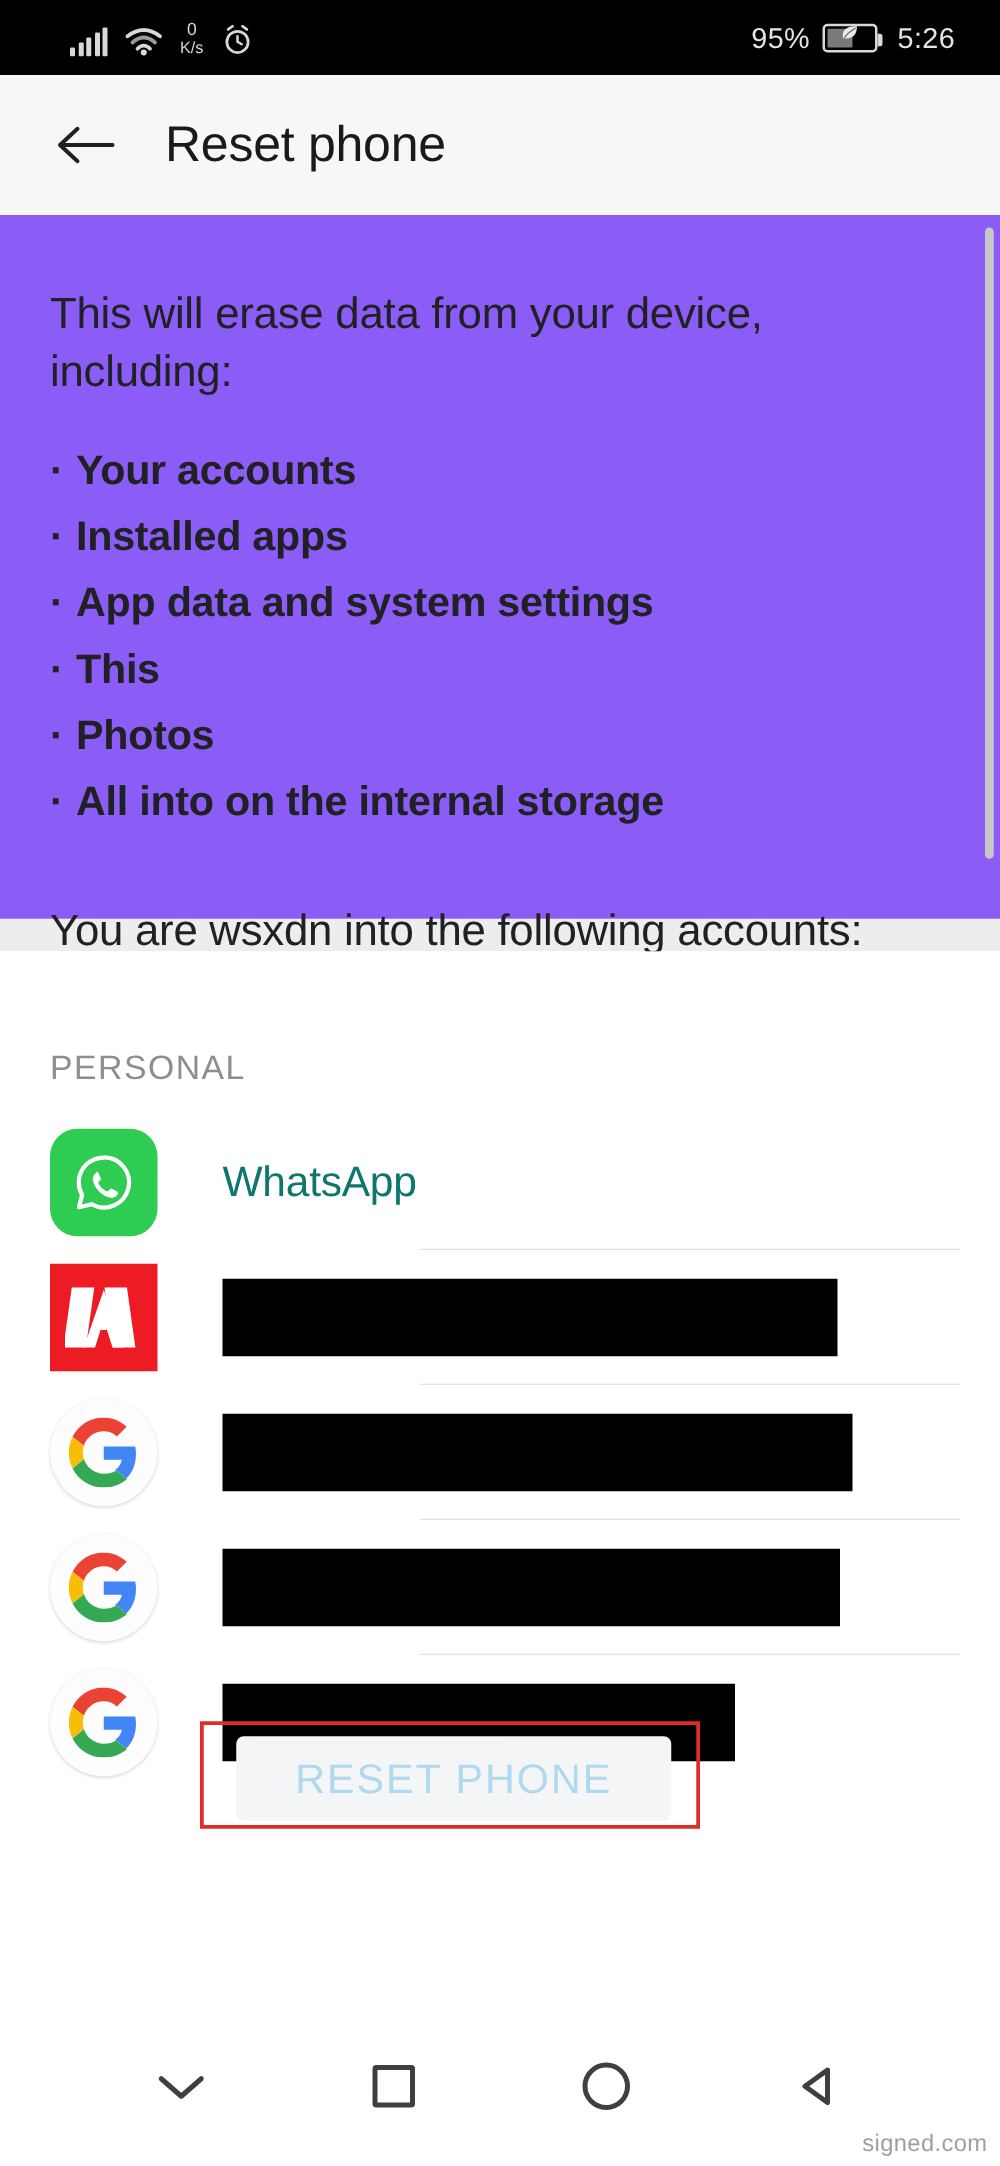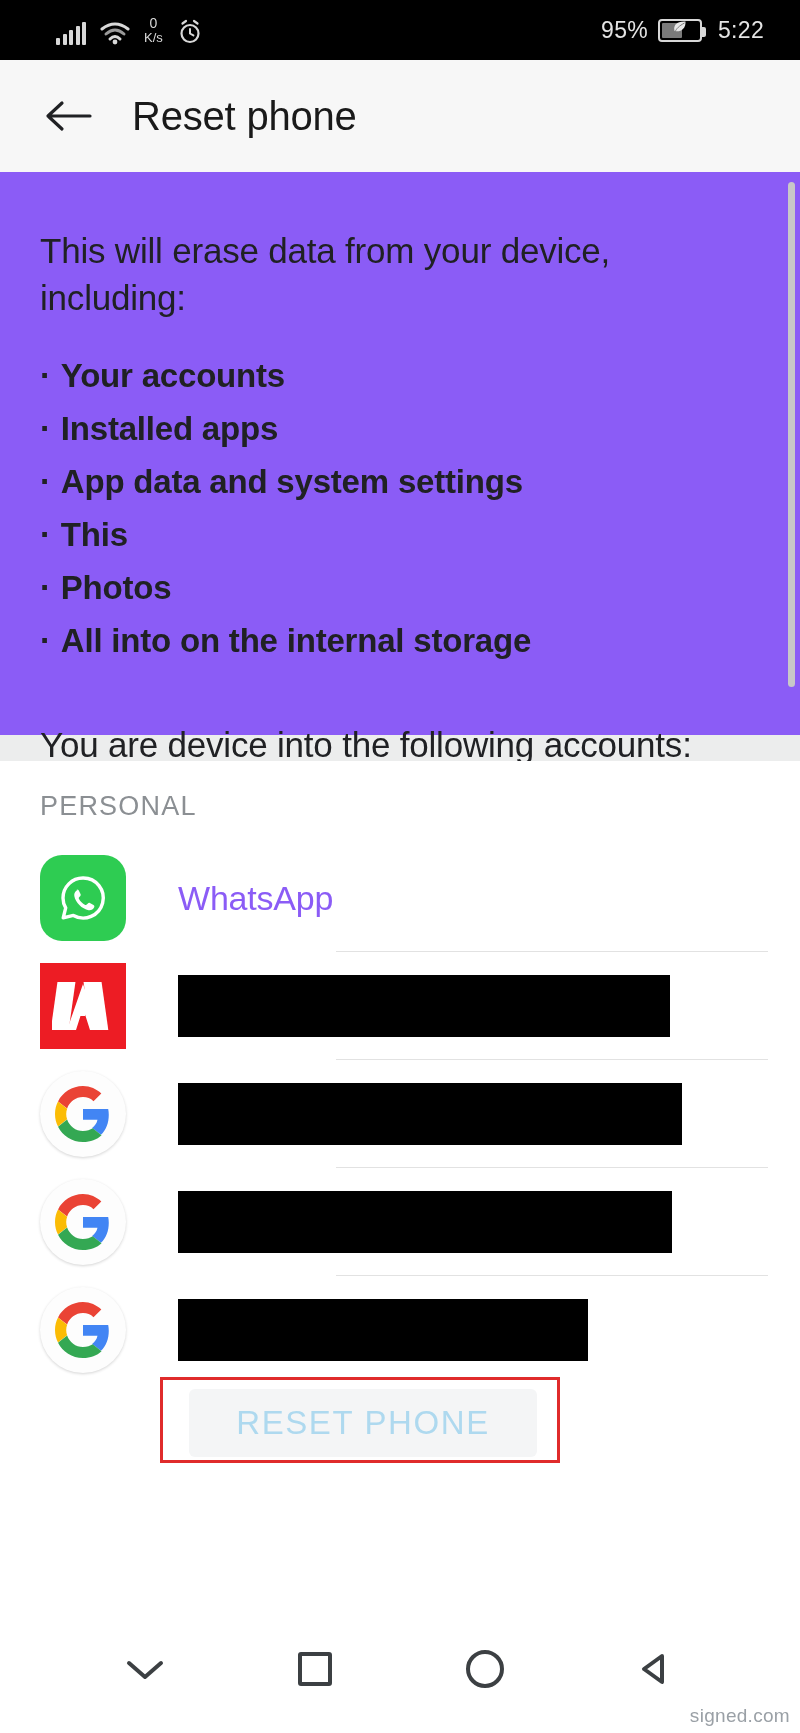--- a/index.html
+++ b/index.html
@@ -85,31 +85,32 @@
   }
 
   
   .band{ height:26px; background:#eceded; width:100%; }
 
   
   .accounts{ background:#ffffff; padding-top:30px; position:relative; }
   .section-label{
     font-size:27px; color:#8b8f93; letter-spacing:1.2px;
     padding:0 0 22px 40px;
+    margin-top:48px;
   }
   .acct-row{
     display:flex; align-items:center; min-height:108px; padding-left:40px;
     position:relative;
   }
   .acct-icon{ width:86px; height:86px; flex:none; position:relative; }
   .acct-body{
     flex:1; margin-left:52px; display:flex; align-items:center;
     min-height:108px; position:relative; padding-right:36px;
   }
-  .acct-name{ font-size:34px; color:#8b5cf6; letter-spacing:-0.2px; }
+  .acct-name{ font-size:34px; color:#0f766e; letter-spacing:-0.2px; }
   .redacted{ height:62px; background:#000000; }
   .row-sep{
     position:absolute; left:158px; right:32px; bottom:0;
     height:1px; background:#e2e2e2;
   }
 
   
   .ico-whatsapp{
     width:86px; height:86px; background:#2ecc52; border-radius:22px;
     display:flex; align-items:center; justify-content:center;
@@ -192,21 +193,21 @@
     <span class="battpct">95%</span>
     <span class="battery">
       <span class="fill"></span>
       <span class="leaf">
         <svg width="18" height="16" viewBox="0 0 18 16">
           <path d="M14.5 1.5 C6 1 2 5 3.5 11 C9 12.5 15 9 14.5 1.5 Z" fill="#e8e8e8"></path>
           <path d="M13.5 3 C8 6 5.5 8.5 4 12" stroke="#7a7a7a" stroke-width="1" fill="none"></path>
         </svg>
       </span>
     </span>
-    <span class="clock">5:22</span>
+    <span class="clock">5:26</span>
   </div>
 </div>
 
 <div class="appbar">
   <span class="back-arrow">
     <svg width="48" height="40" viewBox="0 0 48 40">
       <path d="M46 20 L4 20 M18 7 L4 20 L18 33" stroke="#202124" stroke-width="3.2" fill="none" stroke-linecap="round" stroke-linejoin="round"></path>
     </svg>
   </span>
   <span class="appbar-title">Reset phone</span>
@@ -215,21 +216,21 @@
 <div class="textpanel">
   <div class="lead">This will erase data from your device, including:</div>
   <ul class="bullets">
     <li>Your accounts</li>
     <li>Installed apps</li>
     <li>App data and system settings</li>
     <li>This</li>
     <li>Photos</li>
     <li>All into on the internal storage</li>
   </ul>
-  <div class="signed">You are device into the following accounts:</div>
+  <div class="signed">You are wsxdn into the following accounts:</div>
   <div class="scrollbar"></div>
 </div>
 
 <div class="band"></div>
 
 <div class="accounts">
   <div class="section-label">PERSONAL</div>
 
   <div class="acct-row">
     <span class="acct-icon">

